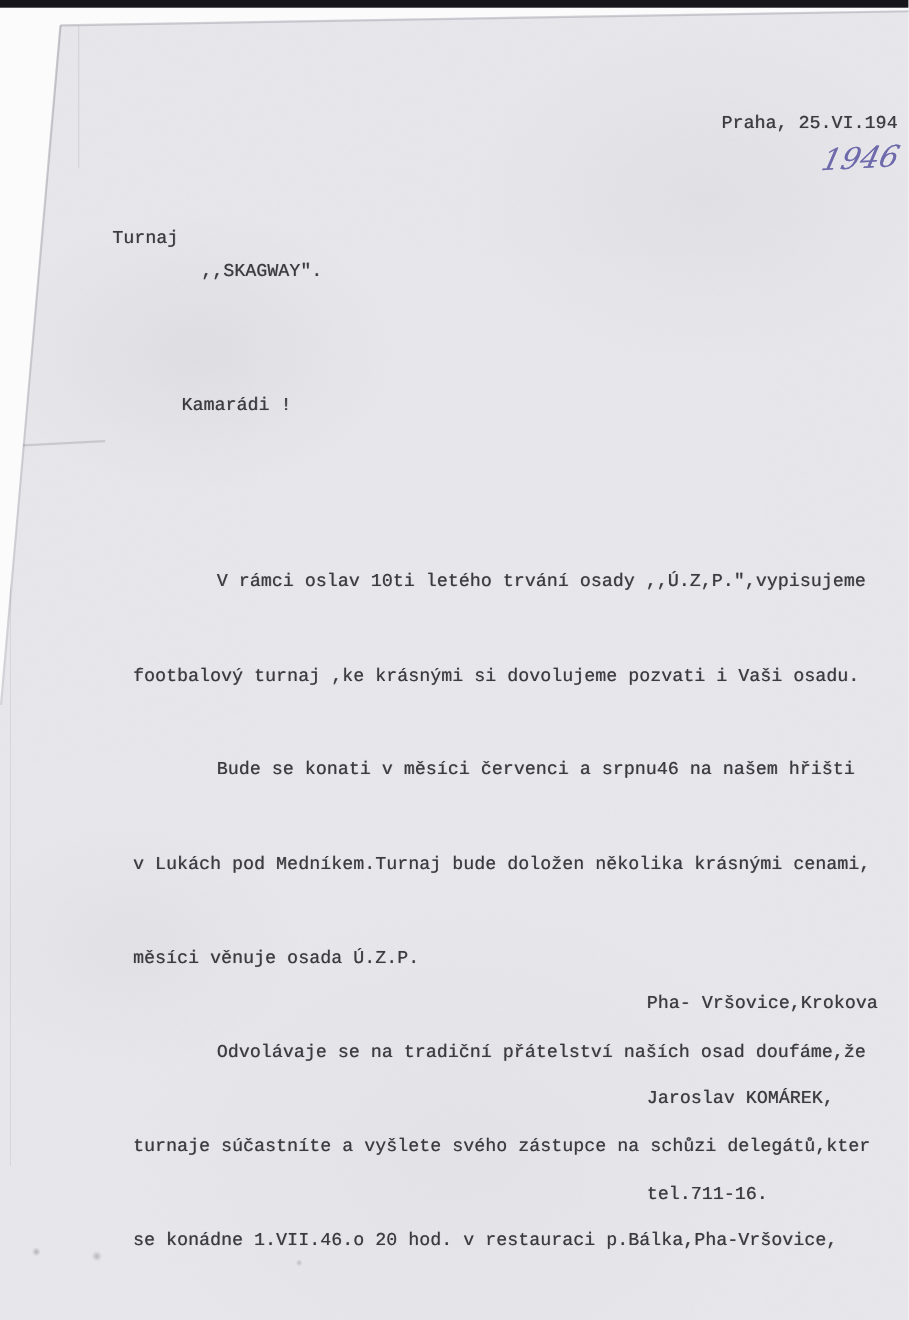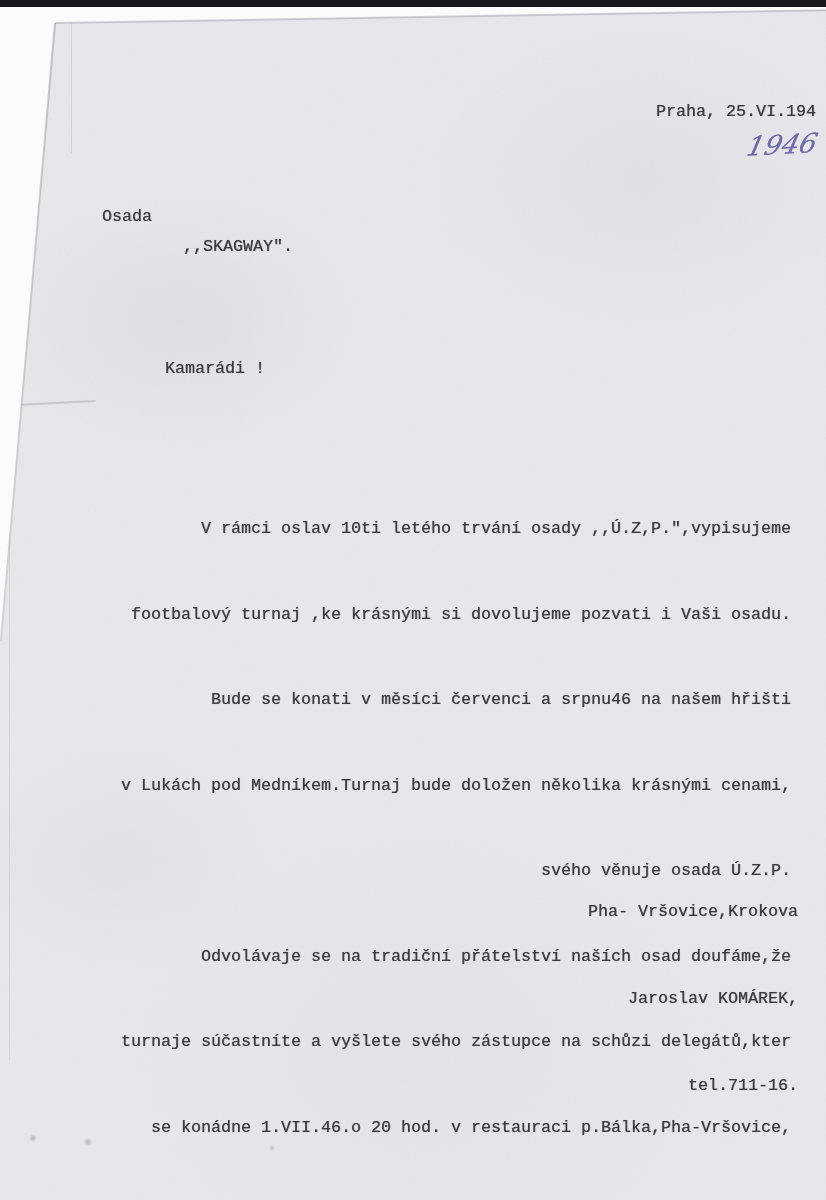--- a/index.html
+++ b/index.html
@@ -40,21 +40,20 @@
   .crease{position:absolute;background:rgba(120,120,132,.18);pointer-events:none;}
   .crease-v1{left:71px;top:23px;width:1px;height:130px;}
   .crease-v2{left:9px;top:300px;width:1px;height:760px;background:rgba(120,120,132,.14);}
   .crease-h1{left:16px;top:402px;width:80px;height:2px;transform:rotate(-3deg);background:rgba(110,110,122,.25);border-radius:2px;}
 
   
   .tw{
     position:absolute;color:#3a3a40;font-size:16.5px;line-height:28.5px;
     letter-spacing:.1px;white-space:pre;
     text-shadow:0.4px 0 0 rgba(58,58,64,.55), 0 0 1px rgba(58,58,64,.25);
-    text-align:right;
   }
   .dateline{left:656px;top:98px;}
   .recipient-1{left:102px;top:203px;}
   .recipient-2{left:183px;top:233px;}
   .salutation{left:165px;top:355px;}
   .body-block{left:101px;top:458px;}
   .body-block .line{white-space:pre;margin-left:20px;}
   .body-block .indent{padding-left:76px;}
   .signature-block{left:588px;top:839px;line-height:29px;}
 
@@ -85,31 +84,31 @@
     </svg>
 
     <div class="crease crease-v1"></div>
     <div class="crease crease-v2"></div>
     <div class="crease crease-h1"></div>
 
     <div class="tw dateline">Praha, 25.VI.194</div>
 
     <div class="handwritten-year">1946</div>
 
-    <div class="tw recipient-1">Osada</div>
+    <div class="tw recipient-1">Turnaj</div>
     <div class="tw recipient-2">,,SKAGWAY".</div>
 
     <div class="tw salutation">Kamarádi !</div>
 
     <div class="tw body-block">
       <div class="line indent">V rámci oslav 10ti letého trvání osady ,,Ú.Z,P.",vypisujeme</div>
       <div class="line">footbalový turnaj ,ke krásnými si dovolujeme pozvati i Vaši osadu.</div>
       <div class="line indent">Bude se konati v měsíci červenci a srpnu46 na našem hřišti</div>
       <div class="line">v Lukách pod Medníkem.Turnaj bude doložen několika krásnými cenami,</div>
-      <div class="line">svého věnuje osada Ú.Z.P.</div>
+      <div class="line">měsíci věnuje osada Ú.Z.P.</div>
       <div class="line indent">Odvolávaje se na tradiční přátelství naších osad doufáme,že</div>
       <div class="line">turnaje súčastníte a vyšlete svého zástupce na schůzi delegátů,kter</div>
       <div class="line">se konádne 1.VII.46.o 20 hod. v restauraci p.Bálka,Pha-Vršovice,</div>
       <div class="line">Příční 4.</div>
       
       
     </div>
 
     <div class="tw signature-block">
       <div class="line">Pha- Vršovice,Krokova</div>

